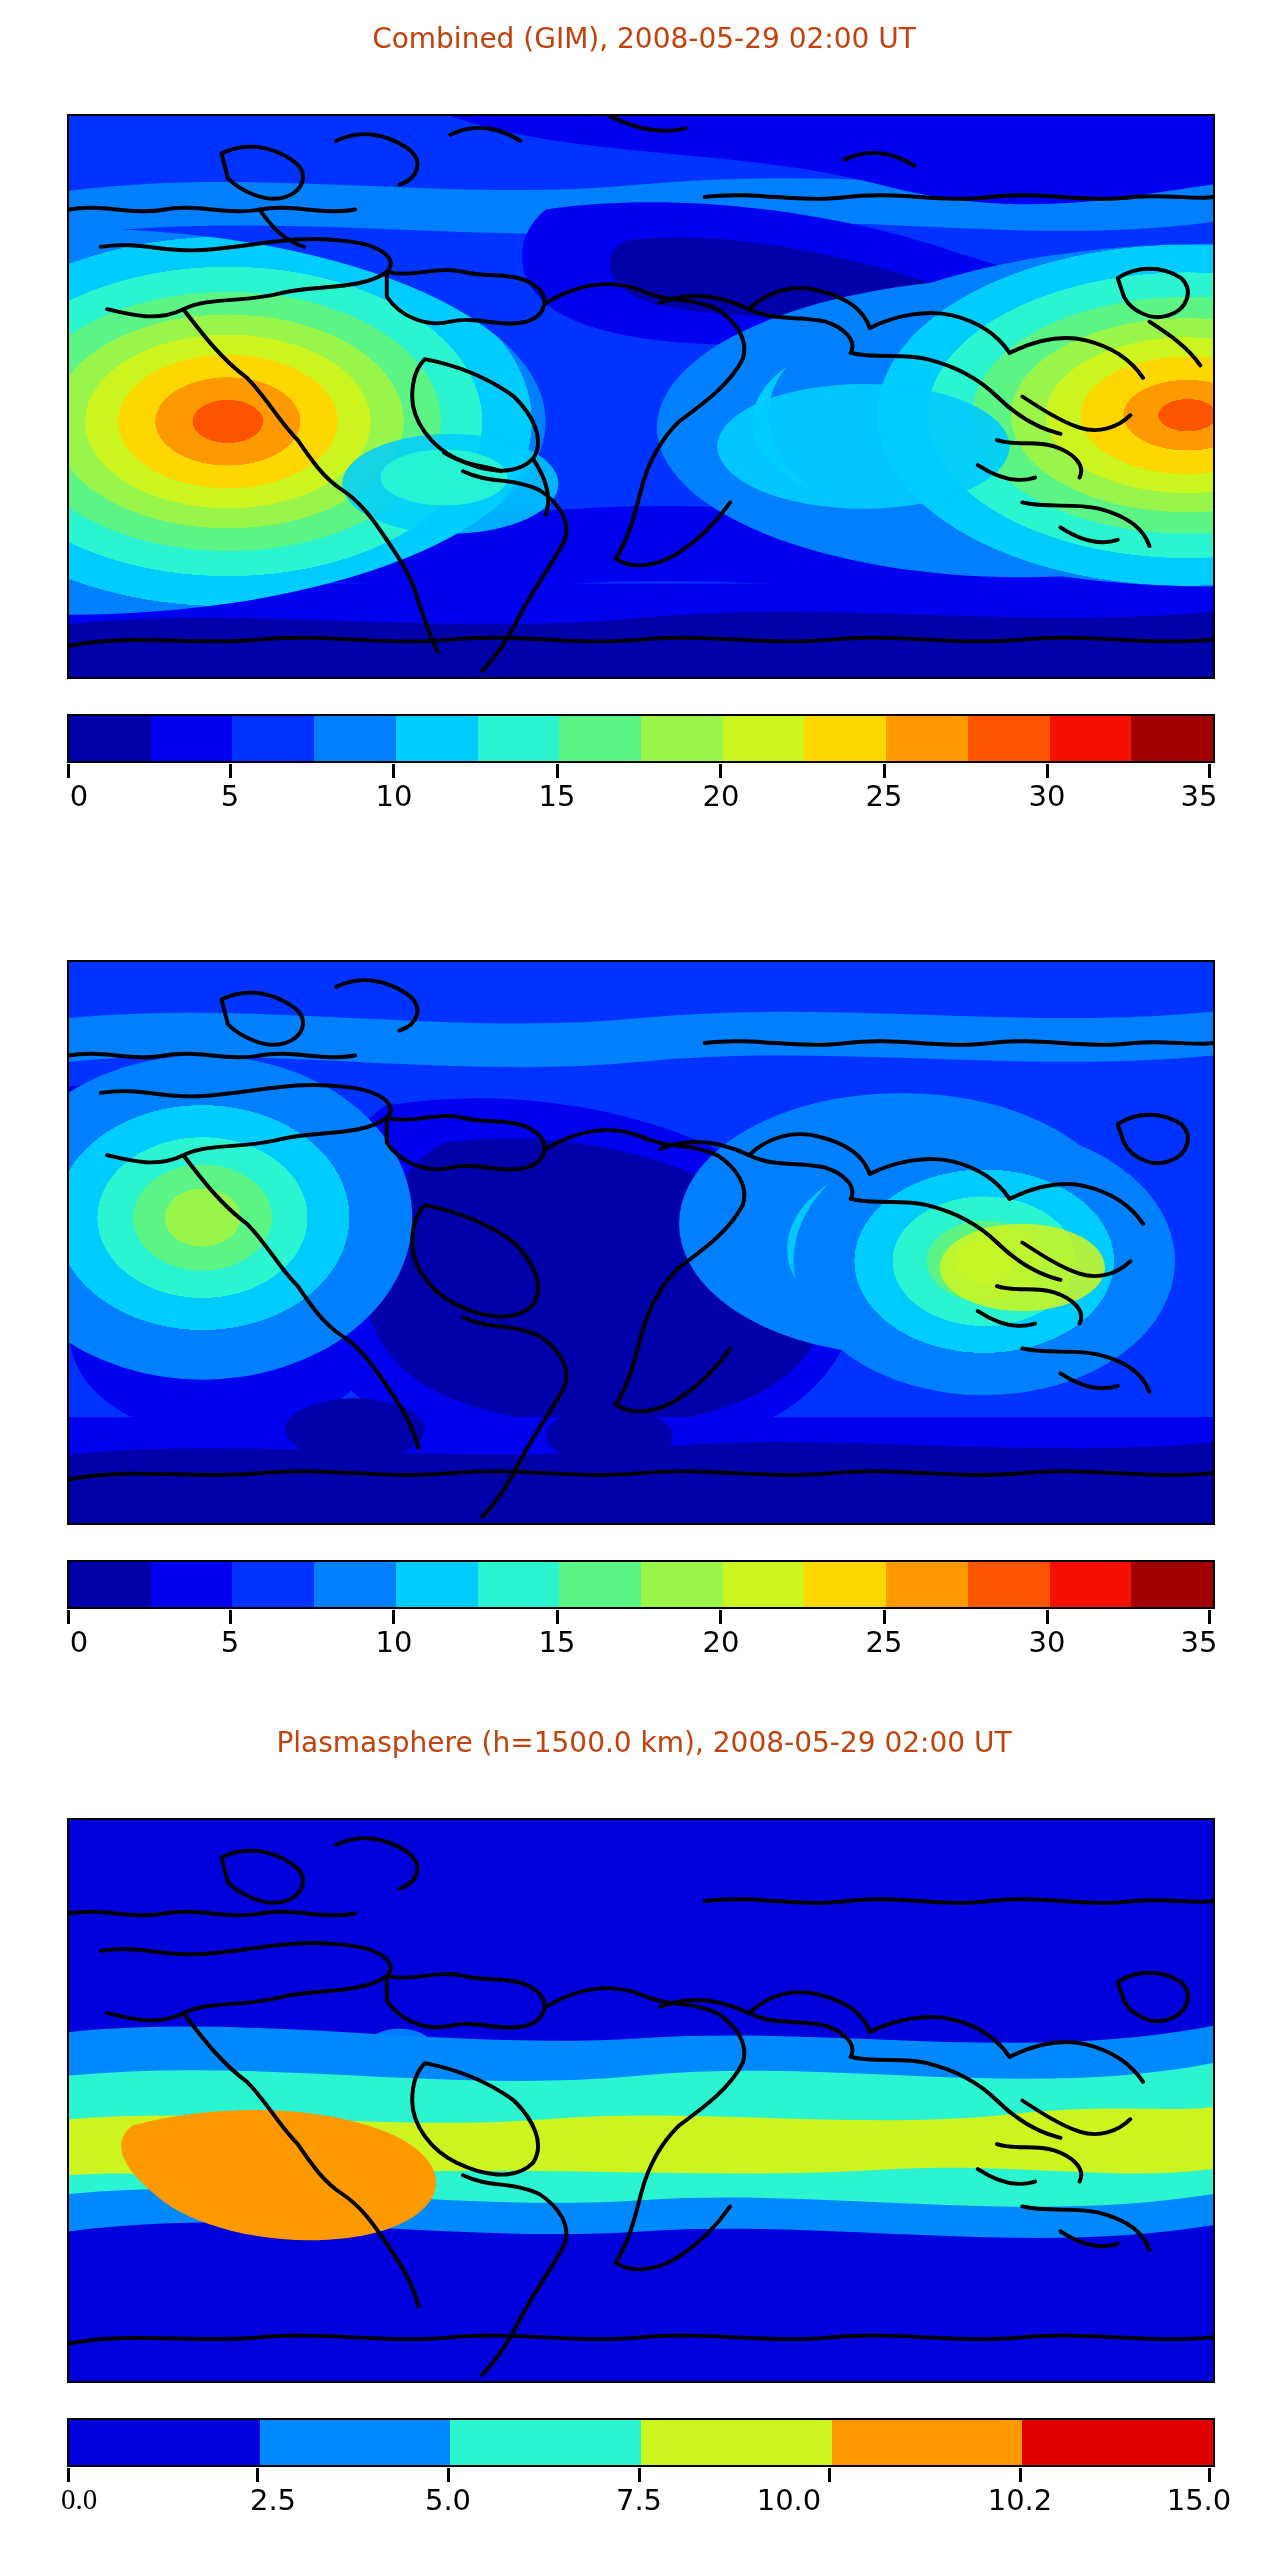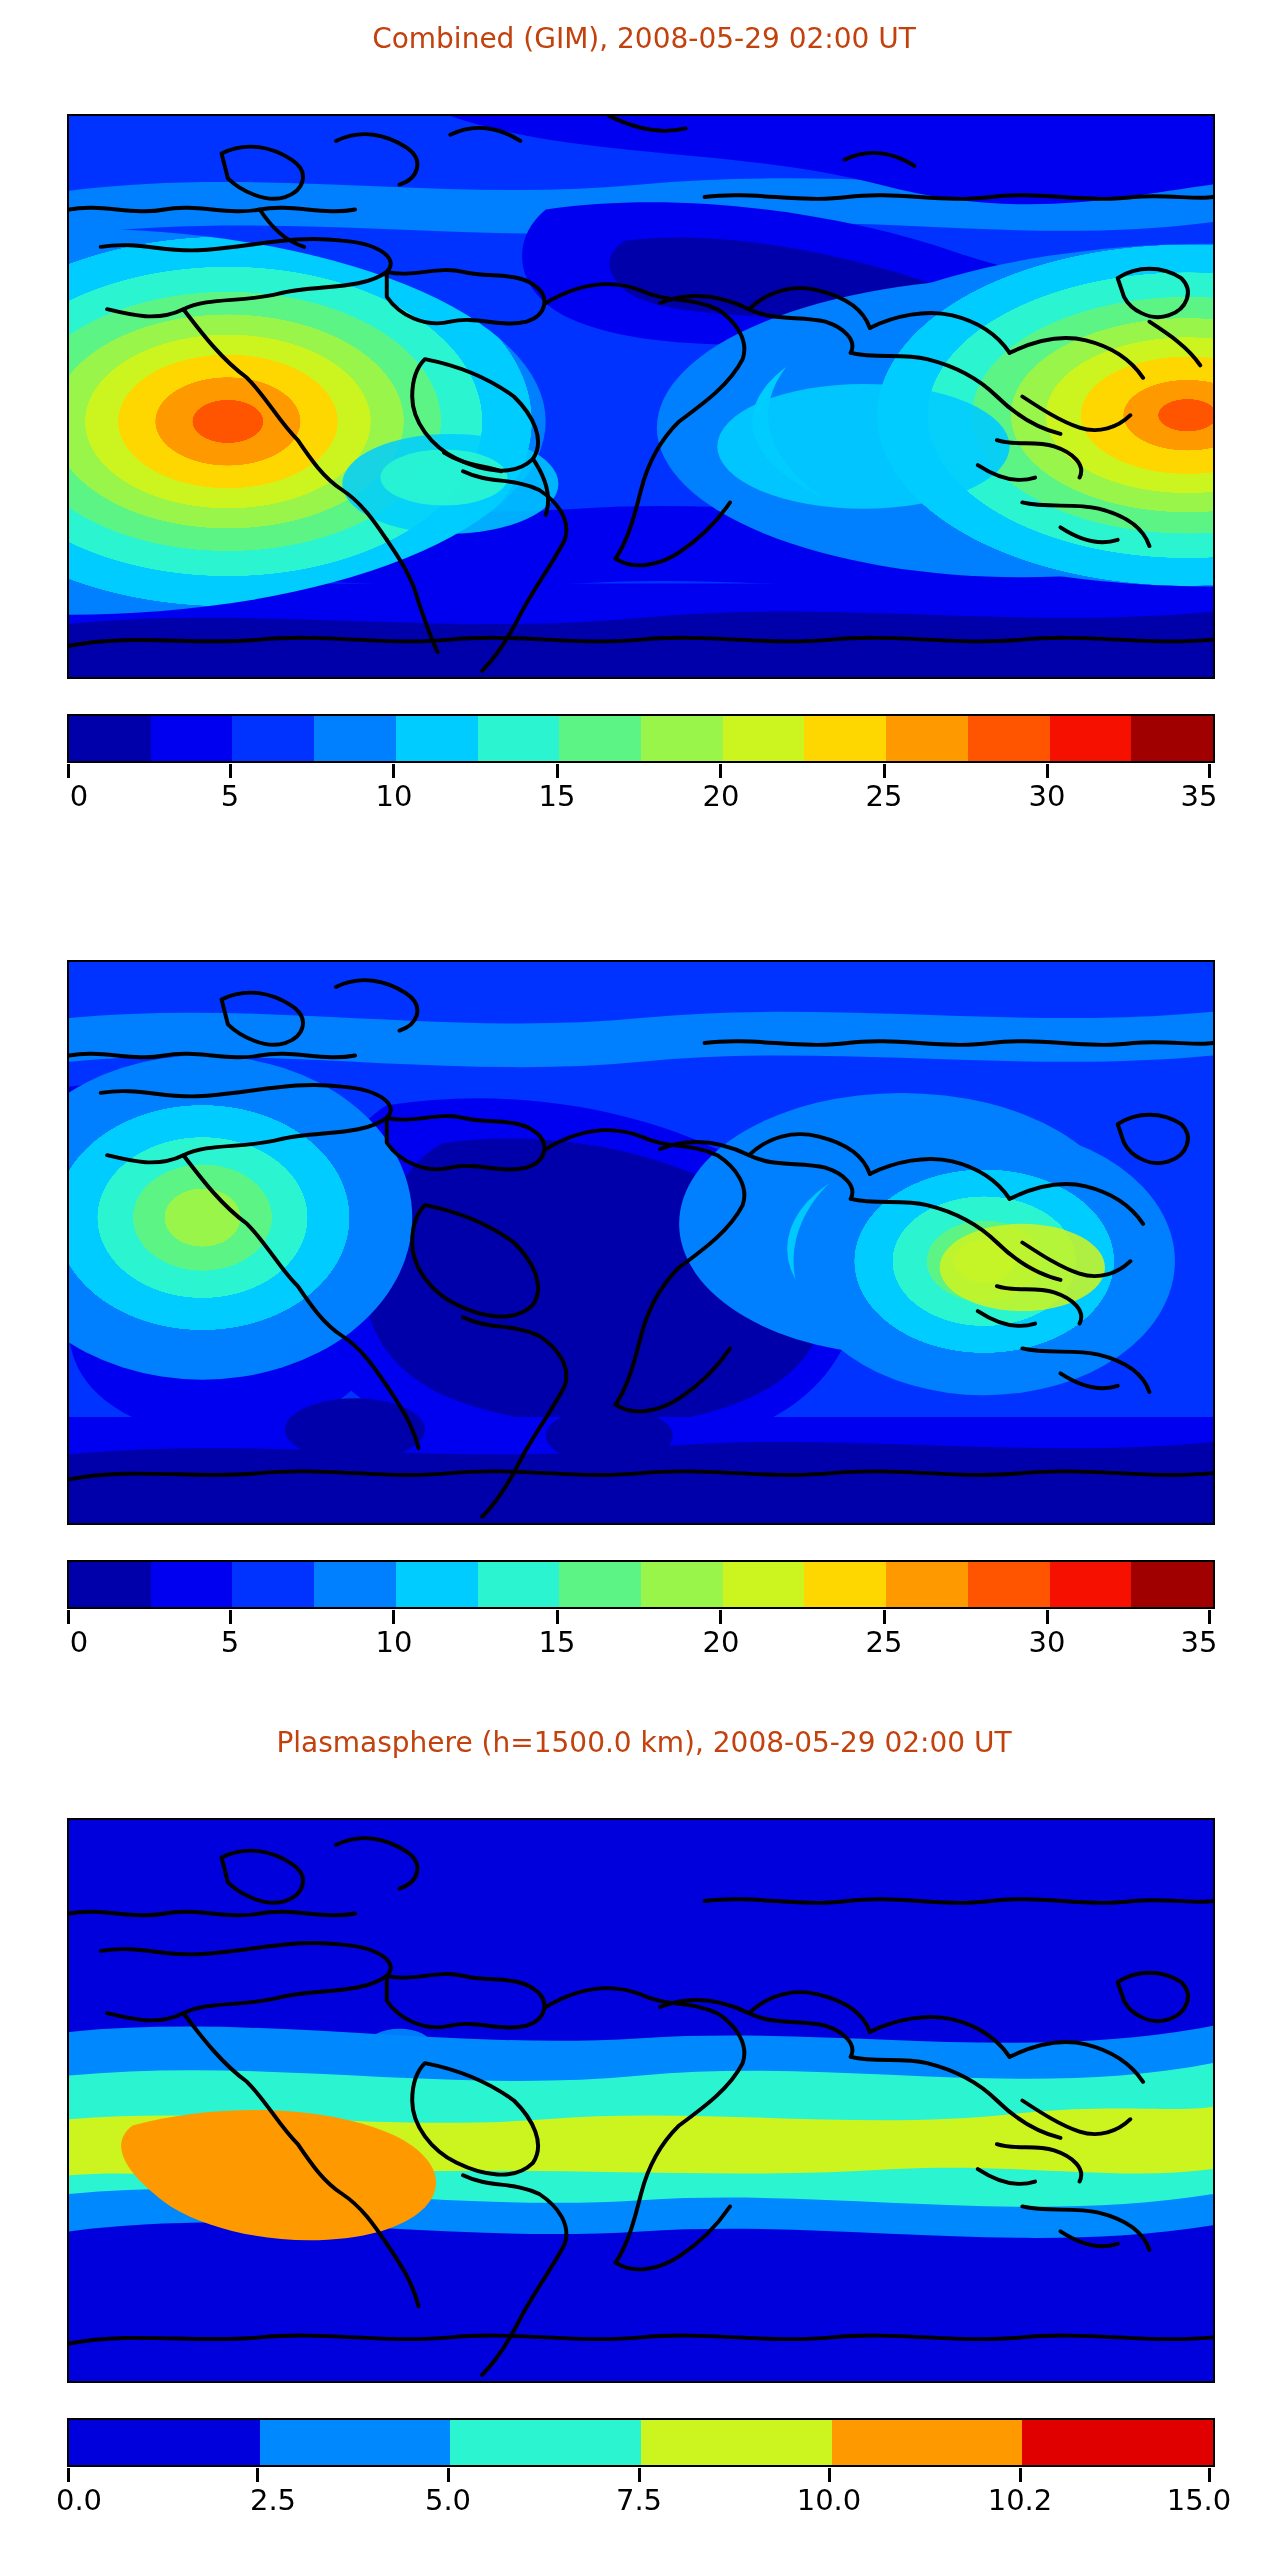--- a/index.html
+++ b/index.html
@@ -362,25 +362,25 @@
       <div class="cbar-ticks">
           <div class="tickmark" style="left: 0px;"></div>
           <div class="tickmark" style="left: 189px;"></div>
           <div class="tickmark" style="left: 380px;"></div>
           <div class="tickmark" style="left: 571px;"></div>
           <div class="tickmark" style="left: 761px;"></div>
           <div class="tickmark" style="left: 952px;"></div>
           <div class="tickmark" style="left: 1141px;"></div>
         </div>
       <div class="cbar-labels">
-          <div class="tick-label" style="left: 12px;">0.0</div>
+          <div class="tick-label" style="left: 12px; font-family: Liberation Serif, serif;">0.0</div>
           <div class="tick-label" style="left: 206px;">2.5</div>
           <div class="tick-label" style="left: 381px;">5.0</div>
           <div class="tick-label" style="left: 572px;">7.5</div>
-          <div class="tick-label" style="left: 762px;">10.0</div>
+          <div class="tick-label" style="left: 722px;">10.0</div>
           <div class="tick-label" style="left: 953px;">10.2</div>
           <div class="tick-label" style="left: 1132px;">15.0</div>
         </div>
     </div>
   </div>
 
 </div>
 
 
 </body></html>

